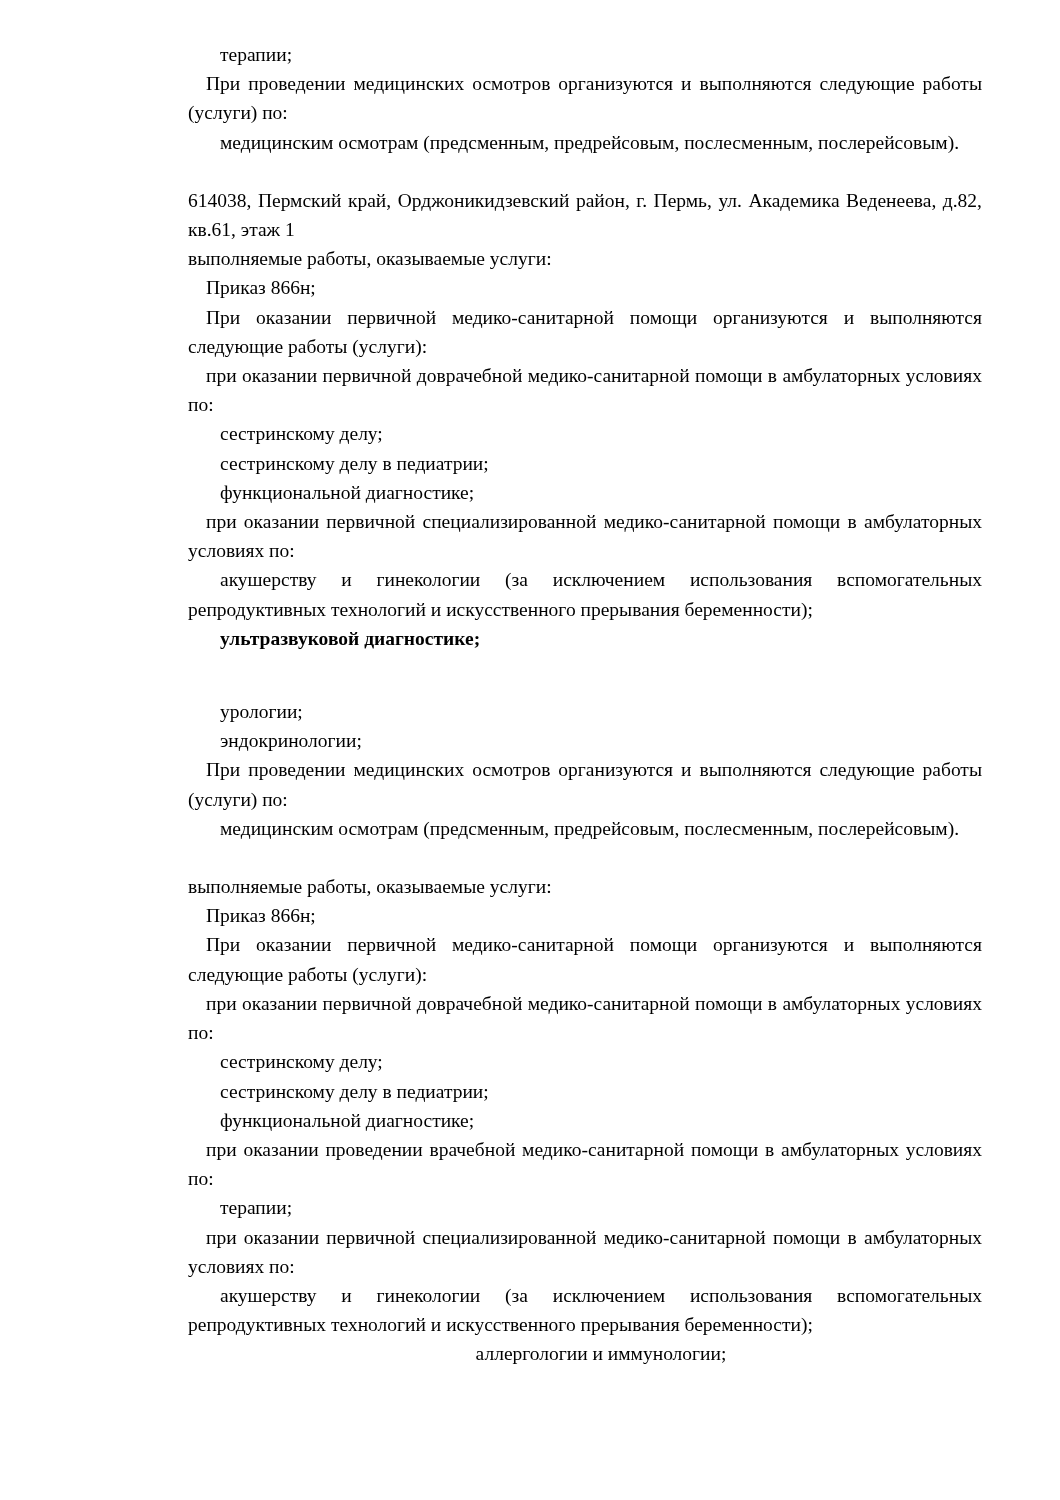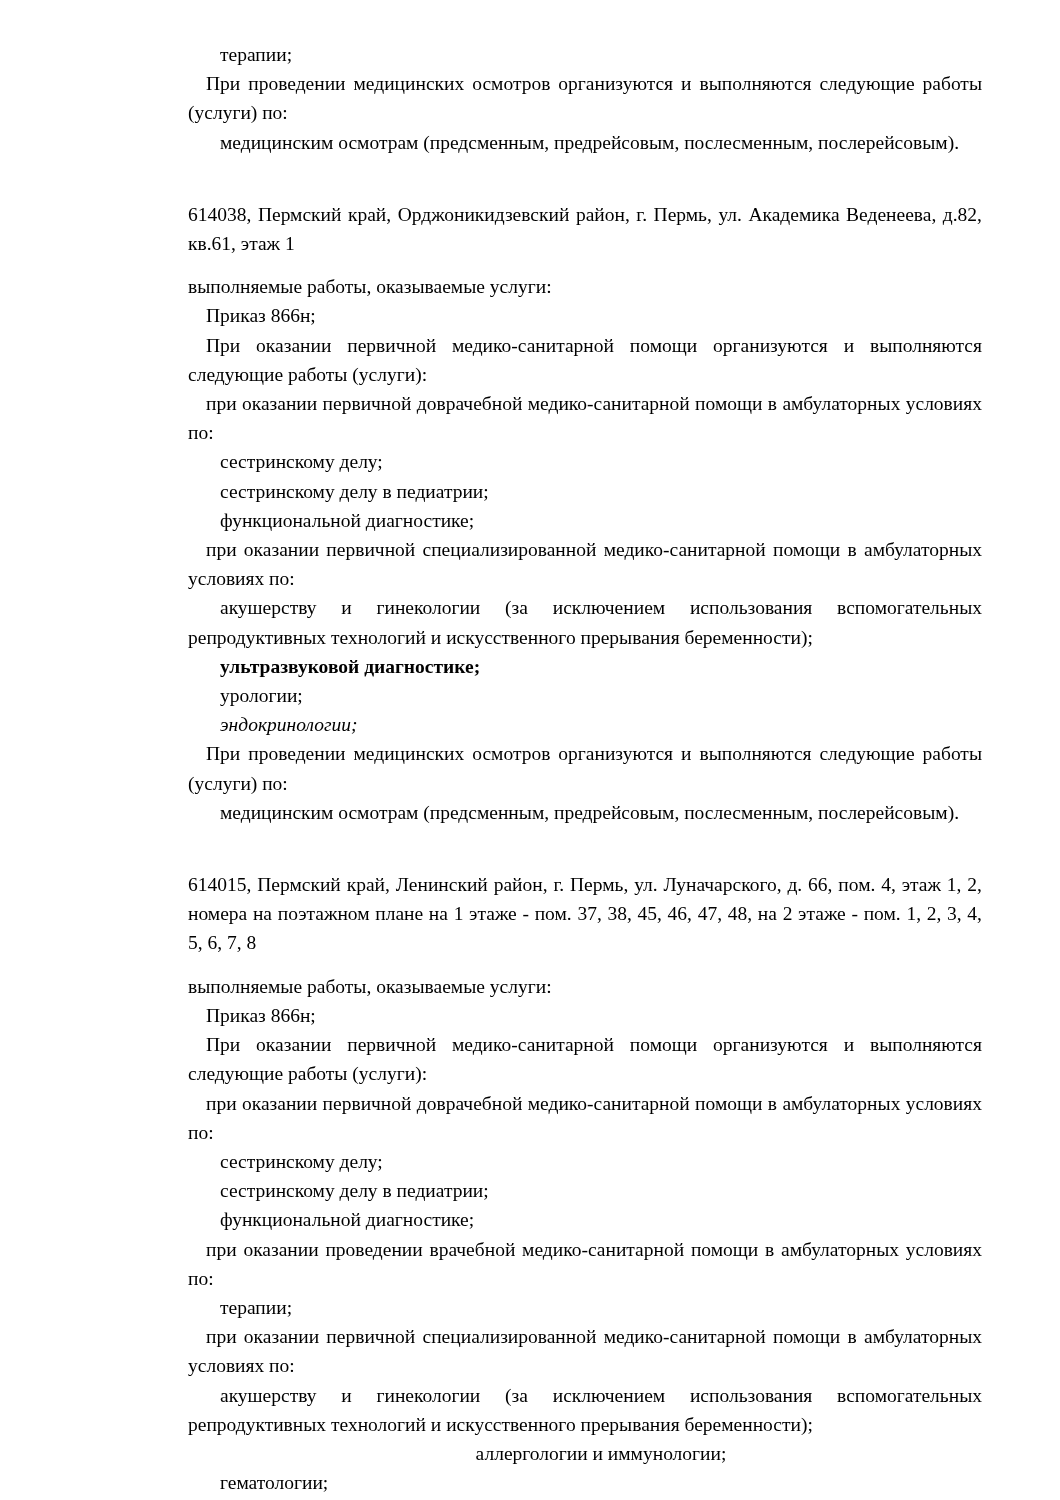--- a/index.html
+++ b/index.html
@@ -28,21 +28,21 @@
     text-justify: inter-word;
   }
   p {
     margin: 0;
     padding: 0;
   }
   .p-just {
     text-align: justify;
     text-align-last: left;
   }
-  .ind-0  { text-indent: 0; margin-top: 14px; }
+  .ind-0  { text-indent: 0; }
   .ind-1  { text-indent: 18px; }
   .ind-2  { text-indent: 32px; }
   .spacer-block { height: 29px; }
 </style>
 </head>
 <body>
 
 <div class="page">
   <div class="doc-body" id="doc-body">
       <div>
@@ -56,36 +56,34 @@
         <p class="ind-0" style="text-align: left;">выполняемые работы, оказываемые услуги:</p>
         <p class="ind-1" style="text-align: left;">Приказ 866н;</p>
         <p class="ind-1 p-just">При оказании первичной медико-санитарной помощи организуются и выполняются следующие работы (услуги):</p>
         <p class="ind-1 p-just">при оказании первичной доврачебной медико-санитарной помощи в амбулаторных условиях по:</p>
         <p class="ind-2" style="text-align: left;">сестринскому делу;</p>
         <p class="ind-2" style="text-align: left;">сестринскому делу в педиатрии;</p>
         <p class="ind-2" style="text-align: left;">функциональной диагностике;</p>
         <p class="ind-1 p-just">при оказании первичной специализированной медико-санитарной помощи в амбулаторных условиях по:</p>
         <p class="ind-2 p-just">акушерству и гинекологии (за исключением использования вспомогательных репродуктивных технологий и искусственного прерывания беременности);</p>
         <p class="ind-2" style="text-align: left; font-weight: bold;">ультразвуковой диагностике;</p>
-        <p class="ind-2" style="text-align: left;">урологии;</p>
-        <p class="ind-2" style="text-align: left; font-style: italic;">эндокринологии;</p>
+        <p class="ind-2" style="text-align: left; margin-top: 44px;">урологии;</p>
+        <p class="ind-2" style="text-align: left;">эндокринологии;</p>
         <p class="ind-1 p-just">При проведении медицинских осмотров организуются и выполняются следующие работы (услуги) по:</p>
         <p class="ind-2 p-just">медицинским осмотрам (предсменным, предрейсовым, послесменным, послерейсовым).</p>
       </div>
       <div class="spacer-block"></div>
       <div>
-        <p class="ind-0 p-just">614015, Пермский край, Ленинский район, г. Пермь, ул. Луначарского, д. 66, пом. 4, этаж 1, 2, номера на поэтажном плане на 1 этаже - пом. 37, 38, 45, 46, 47, 48, на 2 этаже - пом. 1, 2, 3, 4, 5, 6, 7, 8</p>
         <p class="ind-0" style="text-align: left;">выполняемые работы, оказываемые услуги:</p>
         <p class="ind-1" style="text-align: left;">Приказ 866н;</p>
         <p class="ind-1 p-just">При оказании первичной медико-санитарной помощи организуются и выполняются следующие работы (услуги):</p>
         <p class="ind-1 p-just">при оказании первичной доврачебной медико-санитарной помощи в амбулаторных условиях по:</p>
         <p class="ind-2" style="text-align: left;">сестринскому делу;</p>
         <p class="ind-2" style="text-align: left;">сестринскому делу в педиатрии;</p>
         <p class="ind-2" style="text-align: left;">функциональной диагностике;</p>
         <p class="ind-1 p-just">при оказании проведении врачебной медико-санитарной помощи в амбулаторных условиях по:</p>
         <p class="ind-2" style="text-align: left;">терапии;</p>
         <p class="ind-1 p-just">при оказании первичной специализированной медико-санитарной помощи в амбулаторных условиях по:</p>
         <p class="ind-2 p-just">акушерству и гинекологии (за исключением использования вспомогательных репродуктивных технологий и искусственного прерывания беременности);</p>
         <p class="ind-2" style="text-align: center;">аллергологии и иммунологии;</p>
-        <p class="ind-2" style="text-align: left;">гематологии;</p>
       </div>
     </div>
 </div>
 
 </body></html>

